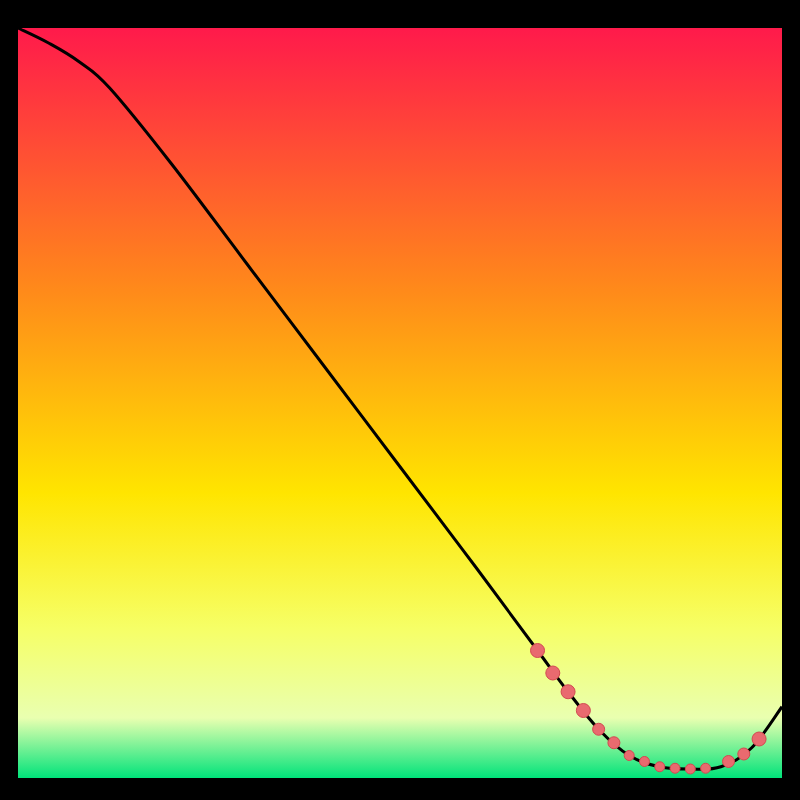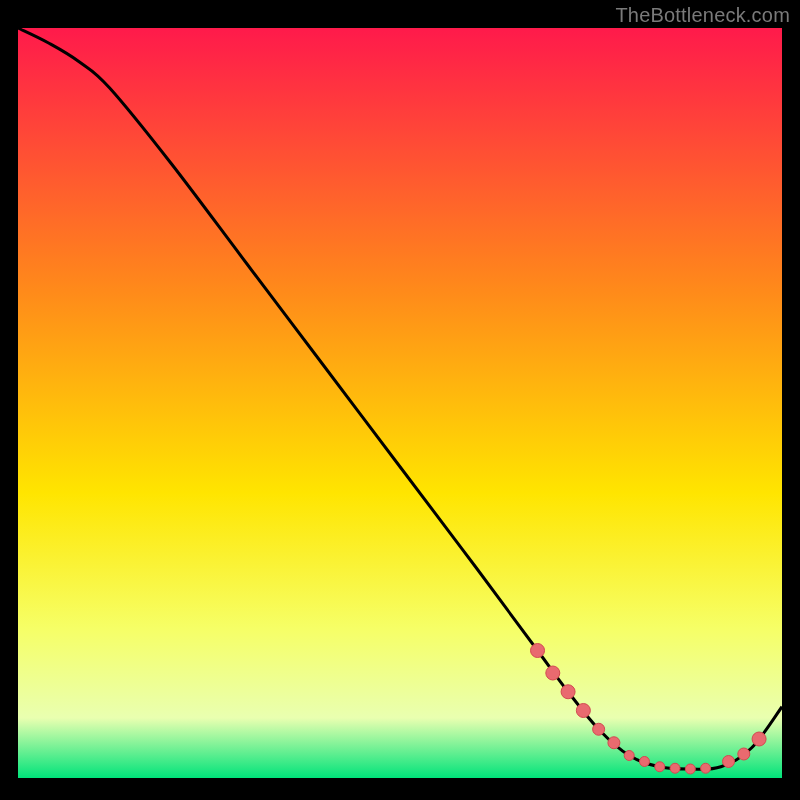--- a/index.html
+++ b/index.html
@@ -62,14 +62,13 @@
         <circle cx="659.76" cy="766.75" r="5" fill="#e96a6f" stroke="#d24a50" stroke-width="1"></circle>
         <circle cx="675.04" cy="768.25" r="5" fill="#e96a6f" stroke="#d24a50" stroke-width="1"></circle>
         <circle cx="690.32" cy="769" r="5" fill="#e96a6f" stroke="#d24a50" stroke-width="1"></circle>
         <circle cx="705.6" cy="768.25" r="5" fill="#e96a6f" stroke="#d24a50" stroke-width="1"></circle>
         <circle cx="728.52" cy="761.5" r="6" fill="#e96a6f" stroke="#d24a50" stroke-width="1"></circle>
         <circle cx="743.8" cy="754" r="6" fill="#e96a6f" stroke="#d24a50" stroke-width="1"></circle>
         <circle cx="759.0799999999999" cy="739" r="7" fill="#e96a6f" stroke="#d24a50" stroke-width="1"></circle>
       </g>
 </svg>
 
-<div class="watermark">TheBottleneck.com</div>
 </div>
 
 </body></html>

